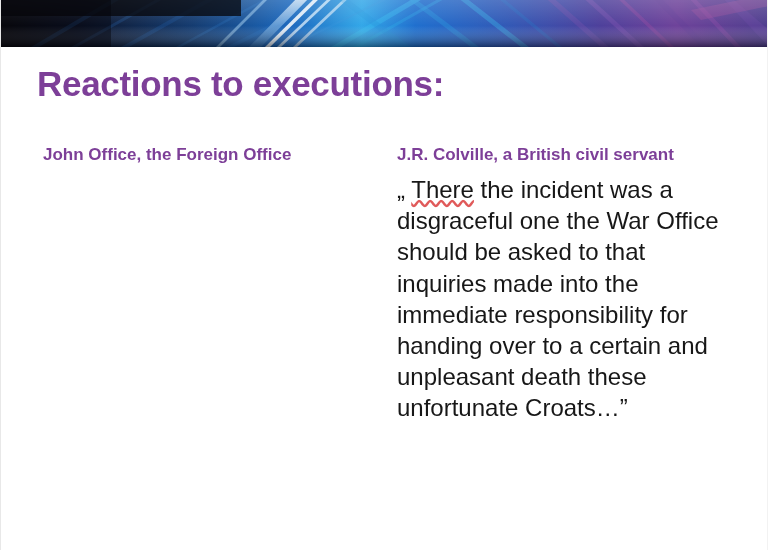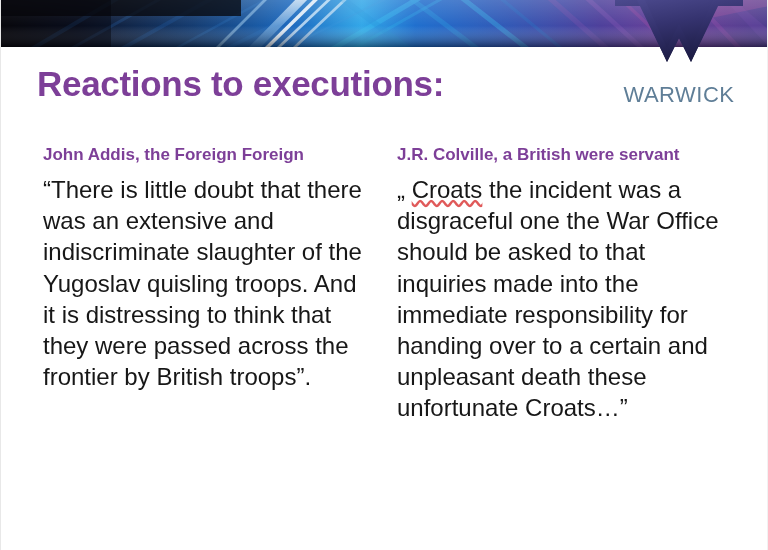--- a/index.html
+++ b/index.html
@@ -181,45 +181,25 @@
         <path d="M768 47 L718 -6 L726 -6 L768 30 Z" fill="#6544a2" opacity="0.5"></path>
         <path d="M690 10 L768 -6 L768 6 L700 20 Z" fill="#b0509f" opacity="0.35"></path>
       </g>
 
       <rect x="0" y="0" width="768" height="47" fill="url(#vGrad)"></rect>
       <rect x="0" y="0" width="240" height="16" fill="#05050a" opacity="0.75"></rect>
       <rect x="0" y="0" width="110" height="47" fill="#05050a" opacity="0.45"></rect>
     </svg>
   </div>
 
-  <div class="logo-wrap">
-    <div class="logo-w">
-      <svg viewBox="0 0 140 82" preserveAspectRatio="none">
-        <defs>
-          <linearGradient id="wGrad" x1="0" y1="0" x2="0.3" y2="1">
-            <stop offset="0" stop-color="#4c4a8e"></stop>
-            <stop offset="0.45" stop-color="#35336f"></stop>
-            <stop offset="1" stop-color="#1c1c44"></stop>
-          </linearGradient>
-        </defs>
-
-        <path d="M6 0 L134 0 L134 6 L108 6 L82 62 L70 38 L58 62 L32 6 L6 6 Z" fill="url(#wGrad)"></path>
-        <path d="M28 0 L58 62 L70 38 L82 62 L112 0 L134 0 L134 0 L104 0 L82 48 L70 24 L58 48 L36 0 Z" fill="url(#wGrad)"></path>
-      </svg>
-    </div>
-    <div class="logo-word">WARWICK</div>
+
+  <div class="slide-title">Reactions to executions:</div>
+
+  <div class="col col-left">
+    <div class="col-heading">John Office, the Foreign Office</div>
   </div>
 
-  <div class="slide-title">Reactions to executions:</div>
-
-  <div class="col col-left">
-    <div class="col-heading">John Addis, the Foreign Foreign</div>
-    <div class="quote quote-left">
-      <span>“There is little doubt that there was an extensive and indiscriminate slaughter of the Yugoslav quisling troops. And it is distressing to think that they were passed across the frontier by British troops”.</span>
-    </div>
+  <div class="col col-right">
+    <div class="col-heading">J.R. Colville, a British civil servant</div>
+    <div class="quote quote-right"><span>„</span> <span class="spellerror">There</span><span> the incident was a disgraceful one the War Office should be asked to that inquiries made into the immediate responsibility for handing over to a certain and unpleasant death these unfortunate Croats…”</span></div>
   </div>
 
-  <div class="col col-right">
-    <div class="col-heading">J.R. Colville, a British were servant</div>
-    <div class="quote quote-right"><span>„</span> <span class="spellerror">Croats</span><span> the incident was a disgraceful one the War Office should be asked to that inquiries made into the immediate responsibility for handing over to a certain and unpleasant death these unfortunate Croats…”</span></div>
-  </div>
-
 </div>
 
 </body></html>

